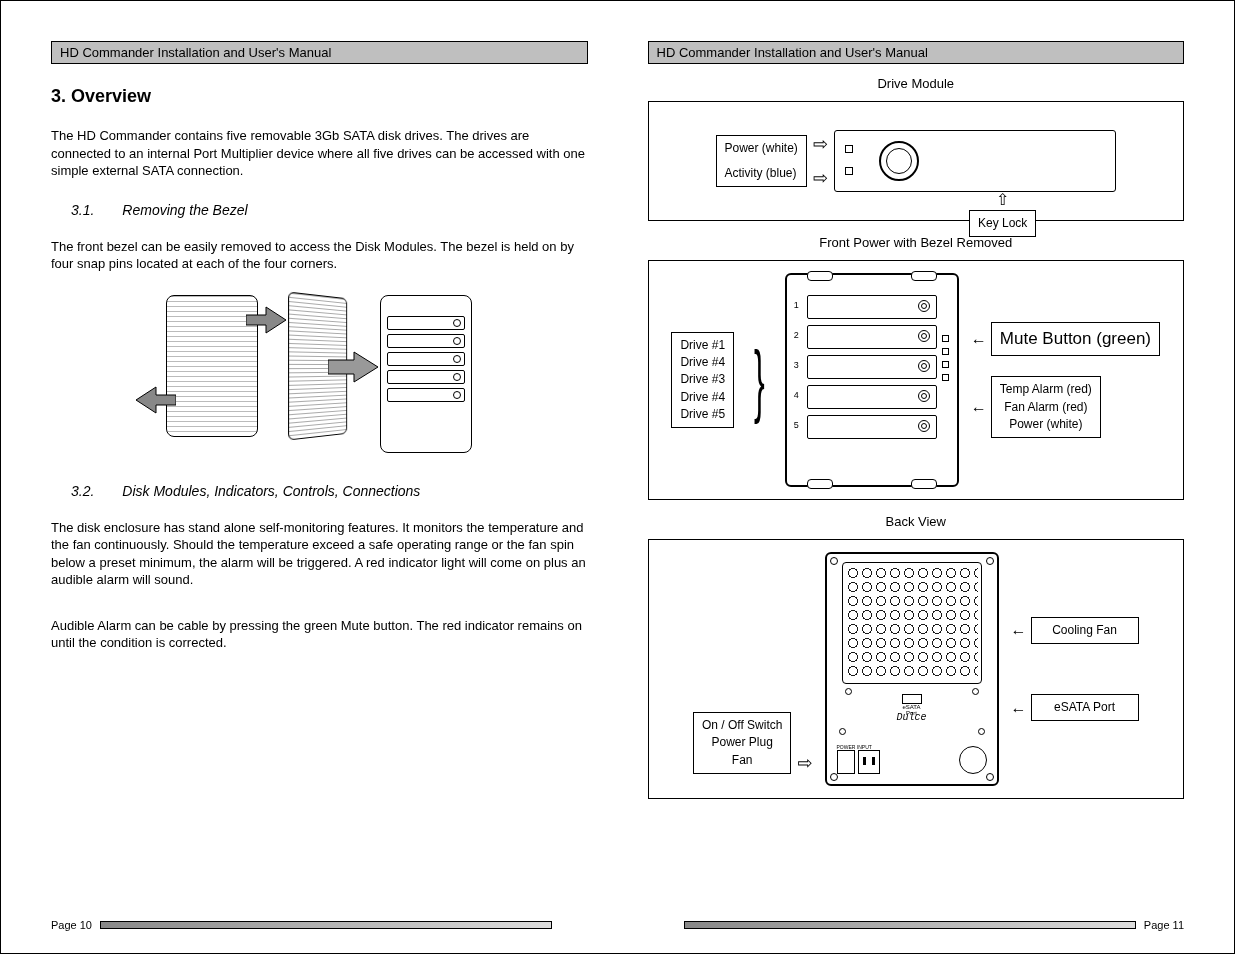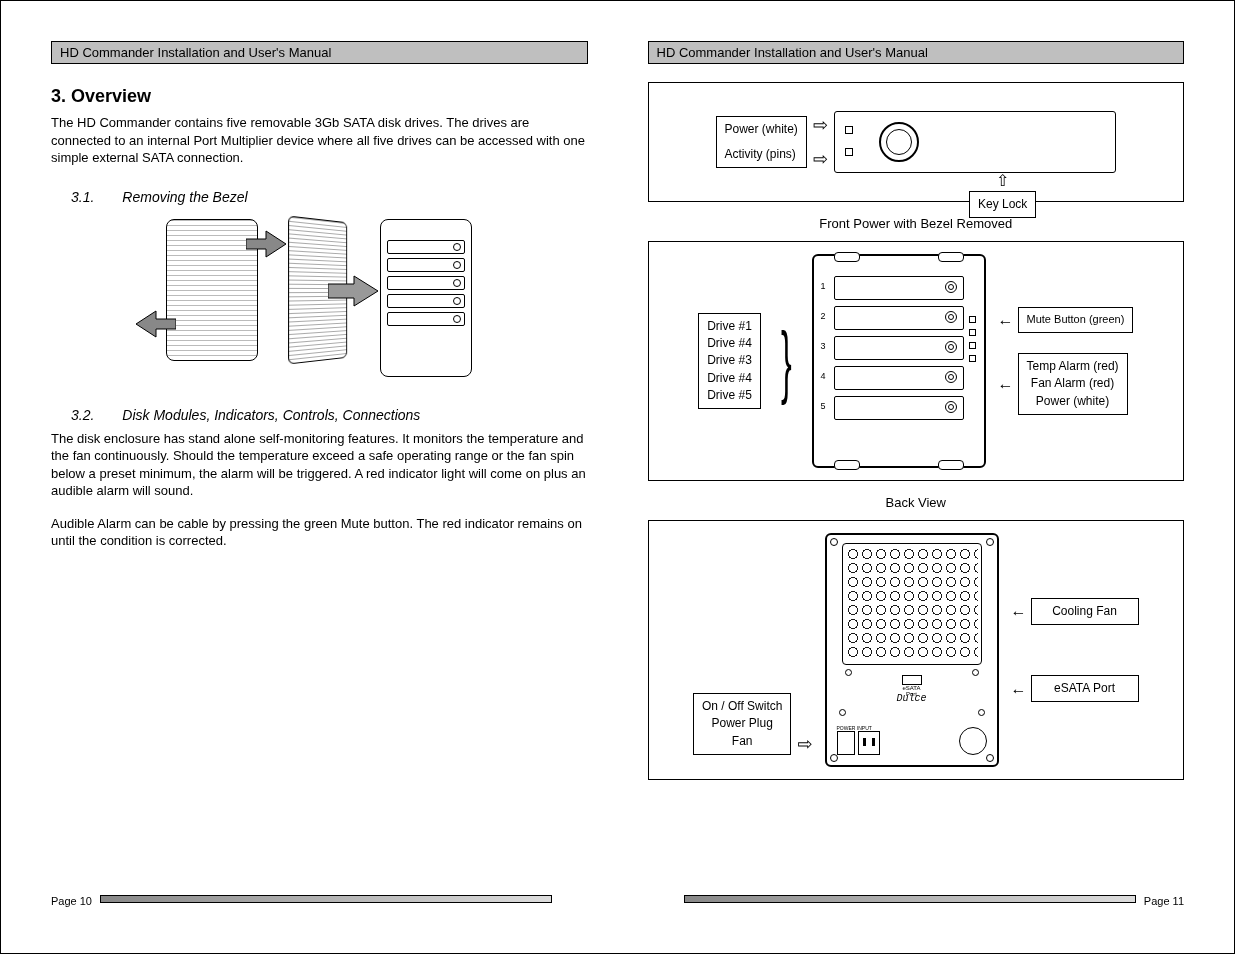--- a/index.html
+++ b/index.html
@@ -11,21 +11,21 @@
     height: 954px;
     position: relative;
     box-sizing: border-box;
     border: 1px solid #000;
   }
   .spread {
     display: flex;
     width: 100%;
     height: 100%;
     box-sizing: border-box;
-    padding: 30px 20px 36px 20px;
+    padding: 30px 20px 12px 20px;
   }
   .page {
     flex: 1;
     padding: 10px 30px 10px 30px;
     box-sizing: border-box;
     position: relative;
     display: flex;
     flex-direction: column;
   }
   .header-bar {
@@ -42,21 +42,21 @@
   }
   h3 {
     font-size: 14px;
     font-weight: normal;
     font-style: italic;
     margin: 10px 0 4px 20px;
   }
   p {
     font-size: 13px;
     line-height: 1.35;
-    margin: 3px 0 12px 0;
+    margin: 16px 0 12px 0;
   }
   .figure-row {
     display:flex;
     justify-content:center;
     gap:30px;
     margin:10px 0 20px 0;
   }
   .device-front, .device-back, .device-open {
     border:1px solid #000;
     width:90px;
@@ -67,21 +67,21 @@
   }
   .arrow-svg { position:absolute; }
   .device-open .bay { border:1px solid #000; height:12px; margin:4px 6px; border-radius:2px; position:relative;}
   .device-open .bay::after{content:'';position:absolute;right:3px;top:2px;width:6px;height:6px;border:1px solid #000;border-radius:50%;}
   .footer {
     position:absolute;
     bottom:10px;
     left:30px;
     right:30px;
     display:flex;
-    align-items:flex-start;
+    align-items:center;
     font-size:11px;
     gap:8px;
   }
   .footer-right { justify-content:flex-end; }
   .footer .bar {
     flex:1;
     height:6px;
     border:1px solid #000;
     background: linear-gradient(to right, #888, #ddd);
     max-width:450px;
@@ -196,20 +196,21 @@
 
 <div class="spread">
 
   <div class="page">
     <div class="header-bar">HD Commander Installation and User's Manual</div>
 
     <h2>3. Overview</h2>
     <p>The HD Commander contains five removable 3Gb SATA disk drives.  The drives are connected to an internal Port Multiplier device where all five drives can be accessed with one simple external SATA connection.</p>
 
     <h3>3.1.  Removing the Bezel</h3>
+    <p>The front bezel can be easily removed to access the Disk Modules.  The bezel is held on by four snap pins located at each of the four corners.</p>
 
     <div class="figure-row">
 
       <div style="position:relative;">
         <div class="device-front" style="background:repeating-linear-gradient(0deg,#fff,#fff 4px,#bbb 4px,#bbb 5px);"></div>
         <svg class="arrow-svg" style="left:-30px;top:90px;" width="40" height="30">
             <polygon points="0,15 20,2 20,10 40,10 40,20 20,20 20,28" fill="#888" stroke="#000"></polygon>
           </svg>
         <svg class="arrow-svg" style="left:80px;top:10px;" width="40" height="30">
             <polygon points="40,15 20,2 20,10 0,10 0,20 20,20 20,28" fill="#888" stroke="#000"></polygon>
@@ -238,25 +239,26 @@
 
     <div class="footer">
       <span>Page 10</span>
       <div class="bar"></div>
     </div>
   </div>
 
   <div class="page">
     <div class="header-bar">HD Commander Installation and User's Manual</div>
 
+    <div class="diagram-title">Drive  Module</div>
     <div class="diagram-box dm">
       <div class="dm-inner">
         <div class="label-box" style="text-align:left;">
           <div>Power (white)</div>
-          <div style="margin-top:8px;">Activity (pins)</div>
+          <div style="margin-top:8px;">Activity (blue)</div>
         </div>
         <div style="display:flex;flex-direction:column;gap:12px;margin:0 6px;">
           <span class="arrow">⇨</span>
           <span class="arrow">⇨</span>
         </div>
         <div class="dm-slot">
           <div class="dm-dot" style="left:10px;top:14px;"></div>
           <div class="dm-dot" style="left:10px;top:36px;"></div>
           <div class="dm-circle"></div>
           <div class="keylock-wrap">
@@ -307,21 +309,21 @@
               <div class="led"></div>
               <div class="led"></div>
               <div class="led"></div>
           </div>
           <div class="enc-feet" style="bottom:-4px;left:20px;"></div>
           <div class="enc-feet" style="bottom:-4px;right:20px;"></div>
         </div>
         <div class="right-stack">
           <div style="display:flex;align-items:center;gap:4px;">
             <span>←</span>
-            <div class="label-box" style="font-size:11px;">Mute Button (green)</div>
+            <div class="label-box" style="font-size:17px;">Mute Button (green)</div>
           </div>
           <div style="display:flex;align-items:center;gap:4px;">
             <span>←</span>
             <div class="label-box">
               <div>Temp Alarm (red)</div>
               <div>Fan Alarm (red)</div>
               <div>Power (white)</div>
             </div>
           </div>
         </div>

